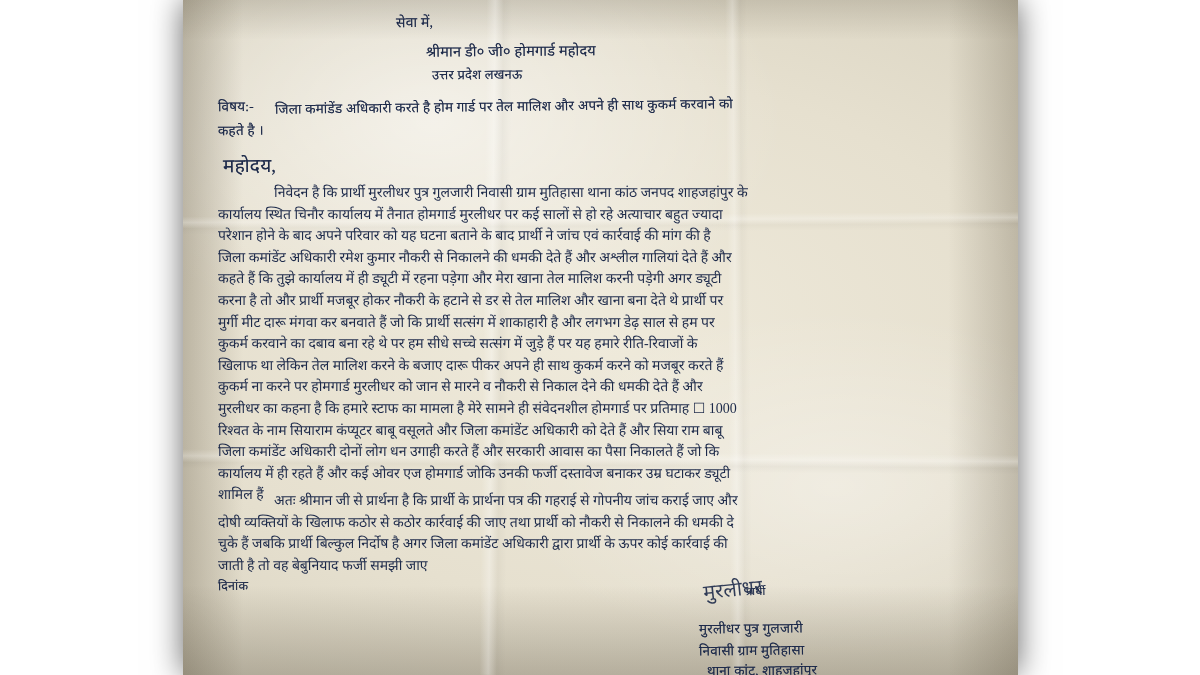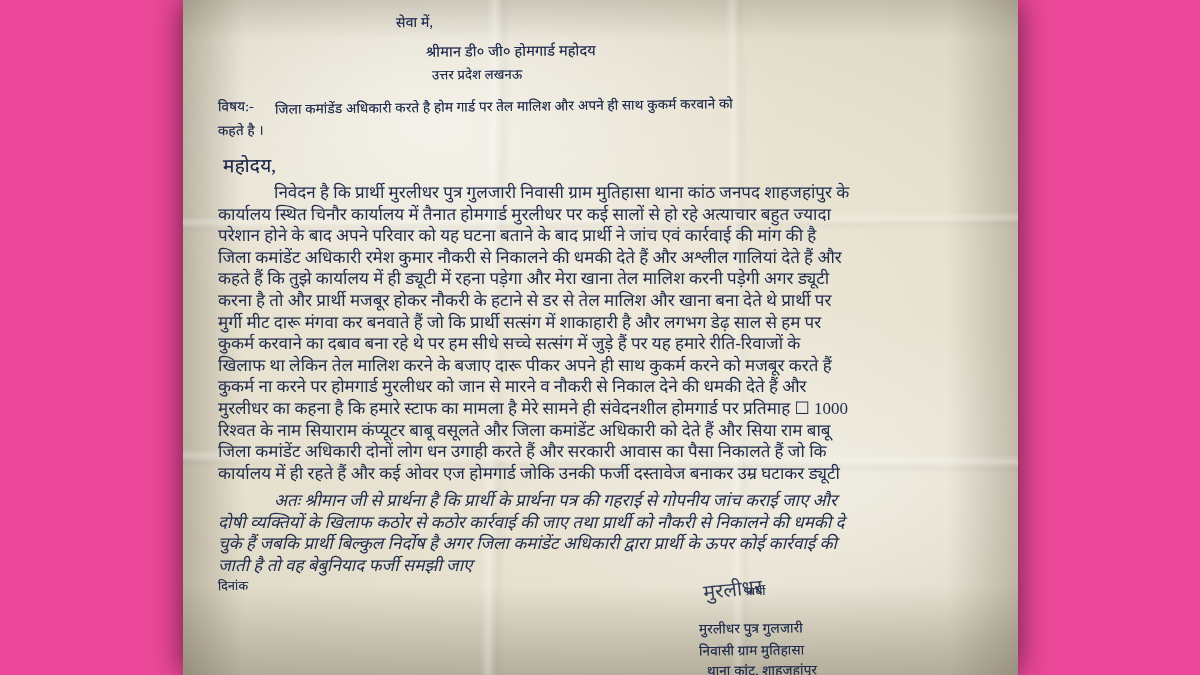--- a/index.html
+++ b/index.html
@@ -10,21 +10,21 @@
   body {
     width: 1200px;
     height: 675px;
     overflow: hidden;
     font-family: "Liberation Serif", serif;
   }
   #stage {
     position: relative;
     width: 1200px;
     height: 675px;
-    background: #ec4899;
+    background: #ffffff;
   }
   
   #paper {
     position: absolute;
     left: 183px;
     top: 0px;
     width: 835px;
     height: 675px;
     background:
       radial-gradient(ellipse 70% 55% at 30% 18%, rgba(255,255,255,0.55) 0%, rgba(255,255,255,0) 60%),
@@ -82,21 +82,21 @@
     line-height: 1.0;
     white-space: nowrap;
     text-shadow: 0 0 0.6px rgba(29,42,74,0.55);
   }
   .body-block {
     position: absolute;
     left: 42px;
     top: 118px;
     width: 760px;
     color: #1d2a4a;
-    font-size: 17px;
+    font-size: 14px;
     line-height: 21.6px;
     text-align: left;
   }
   .body-block .line {
     display: block;
     white-space: nowrap;
     transform-origin: left center;
   }
   .indent { padding-left: 56px; }
 
@@ -151,23 +151,24 @@
       <span class="line">कहते हैं कि तुझे कार्यालय में ही ड्यूटी में रहना पड़ेगा और मेरा खाना तेल मालिश करनी पड़ेगी अगर ड्यूटी</span>
       <span class="line">करना है तो और प्रार्थी मजबूर होकर नौकरी के हटाने से डर से तेल मालिश और खाना बना देते थे प्रार्थी पर</span>
       <span class="line">मुर्गी मीट दारू मंगवा कर बनवाते हैं जो कि प्रार्थी सत्संग में शाकाहारी है और लगभग डेढ़ साल से हम पर</span>
       <span class="line">कुकर्म करवाने का दबाव बना रहे थे पर हम सीधे सच्चे सत्संग में जुड़े हैं पर यह हमारे रीति-रिवाजों के</span>
       <span class="line">खिलाफ था लेकिन तेल मालिश करने के बजाए दारू पीकर अपने ही साथ कुकर्म करने को मजबूर करते हैं</span>
       <span class="line">कुकर्म ना करने पर होमगार्ड मुरलीधर को जान से मारने व नौकरी से निकाल देने की धमकी देते हैं और</span>
       <span class="line">मुरलीधर का कहना है कि हमारे स्टाफ का मामला है मेरे सामने ही संवेदनशील होमगार्ड पर प्रतिमाह ☐ 1000</span>
       <span class="line">रिश्वत के नाम सियाराम कंप्यूटर बाबू वसूलते और जिला कमांडेंट अधिकारी को देते हैं और सिया राम बाबू</span>
       <span class="line">जिला कमांडेंट अधिकारी दोनों लोग धन उगाही करते हैं और सरकारी आवास का पैसा निकालते हैं जो कि</span>
       <span class="line">कार्यालय में ही रहते हैं और कई ओवर एज होमगार्ड जोकि उनकी फर्जी दस्तावेज बनाकर उम्र घटाकर ड्यूटी</span>
+      <span class="line">शामिल हैं</span>
     </div>
 
-    <div class="body-block" style="left:35px; top:490px; width:775px;font-style:italic;">
+    <div class="body-block" style="left:35px; top:490px; width:775px;">
       <span class="line indent">अतः श्रीमान जी से प्रार्थना है कि प्रार्थी के प्रार्थना पत्र की गहराई से गोपनीय जांच कराई जाए और</span>
       <span class="line">दोषी व्यक्तियों के खिलाफ कठोर से कठोर कार्रवाई की जाए तथा प्रार्थी को नौकरी से निकालने की धमकी दे</span>
       <span class="line">चुके हैं जबकि प्रार्थी बिल्कुल निर्दोष है अगर जिला कमांडेंट अधिकारी द्वारा प्रार्थी के ऊपर कोई कार्रवाई की</span>
       <span class="line">जाती है तो वह बेबुनियाद फर्जी समझी जाए</span>
     </div>
 
     <div class="hw" style="left:35px; top:580px; font-size:12.5px; transform:rotate(-0.6deg);">दिनांक</div>
 
     <div class="sig-mark">मुरलीधर</div>
 

